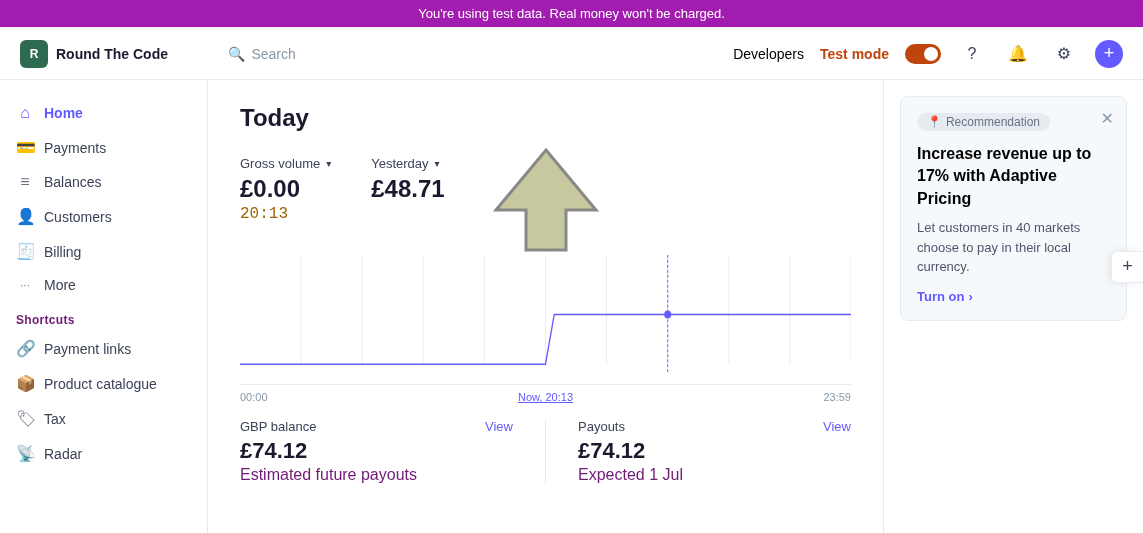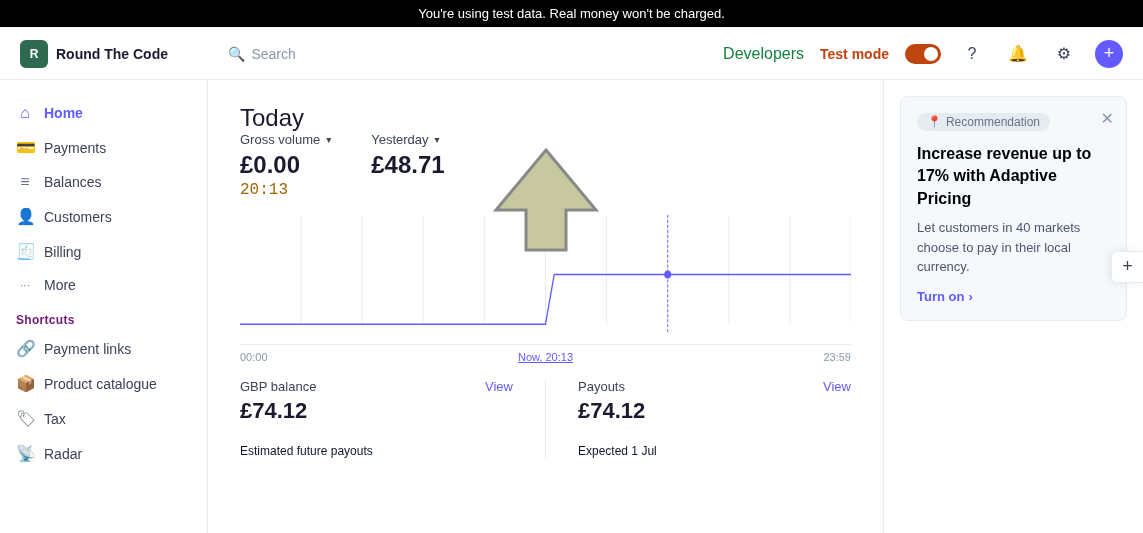--- a/index.html
+++ b/index.html
@@ -1,20 +1,20 @@
 <!DOCTYPE html>
 <html><head>
   <meta charset="utf-8">
   <style>
     * { margin: 0; padding: 0; box-sizing: border-box; }
     body { font-family: -apple-system, BlinkMacSystemFont, 'Segoe UI', sans-serif; font-size: 14px; color: #1a1a2e; background: #f6f9fc; overflow: hidden; }
 
     
     .test-banner {
-      background: #000000;
+      background: #a21caf;
       color: white;
       text-align: center;
       padding: 6px;
       font-size: 13px;
       position: fixed;
       top: 0; left: 0; right: 0;
       z-index: 100;
     }
 
     .app-shell {
@@ -62,22 +62,22 @@
       color: #8898aa;
       font-size: 14px;
       cursor: pointer;
     }
     .header-actions {
       display: flex;
       align-items: center;
       gap: 16px;
     }
     .developers-link {
-      color: #15803d;
-      font-size: 16px;
+      color: #000000;
+      font-size: 14px;
       cursor: pointer;
     }
     .test-mode-label {
       color: #c0440e;
       font-size: 14px;
       font-weight: 700;
     }
     .toggle-switch {
       width: 36px;
       height: 20px;
@@ -162,28 +162,29 @@
 
     
     .main-content {
       flex: 1;
       padding: 24px 32px;
       overflow-y: auto;
       background: white;
     }
     .page-title {
       font-size: 24px;
-      font-weight: 400;
+      font-weight: 700;
       color: #1a1a2e;
+      margin-bottom: 24px;
     }
 
     .metrics-row {
       display: flex;
       gap: 40px;
-      margin-bottom: 16px;
+      margin-bottom: 32px;
     }
     .metric-header {
       display: flex;
       align-items: center;
       gap: 6px;
       font-size: 13px;
       color: #3c4257;
       margin-bottom: 4px;
       cursor: pointer;
     }
@@ -248,23 +249,23 @@
       font-size: 13px;
       cursor: pointer;
       text-decoration: none;
     }
     .balance-value {
       font-size: 22px;
       font-weight: 700;
       color: #1a1a2e;
     }
     .balance-sub {
-      font-size: 12px;
-      color: #0f172a;
-      margin-top: 20px;
+      font-size: 16px;
+      color: #701a75;
+      margin-top: 2px;
     }
     .balance-divider {
       width: 1px;
       background: #e6ebf1;
       margin: 0 32px;
     }
 
     
     .right-panel {
       width: 260px;

